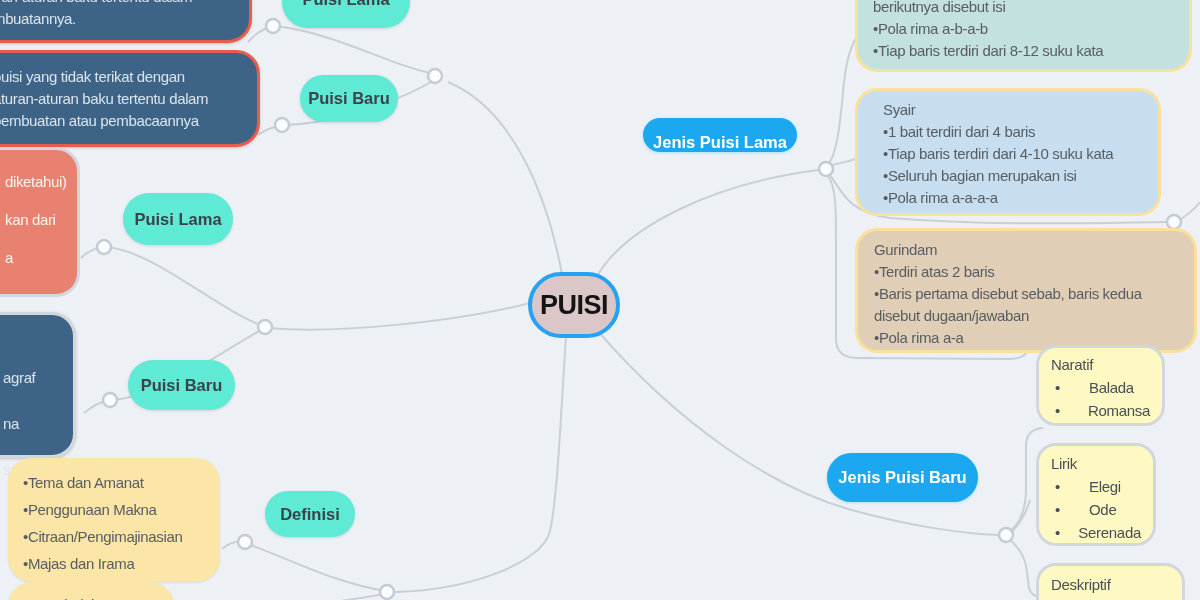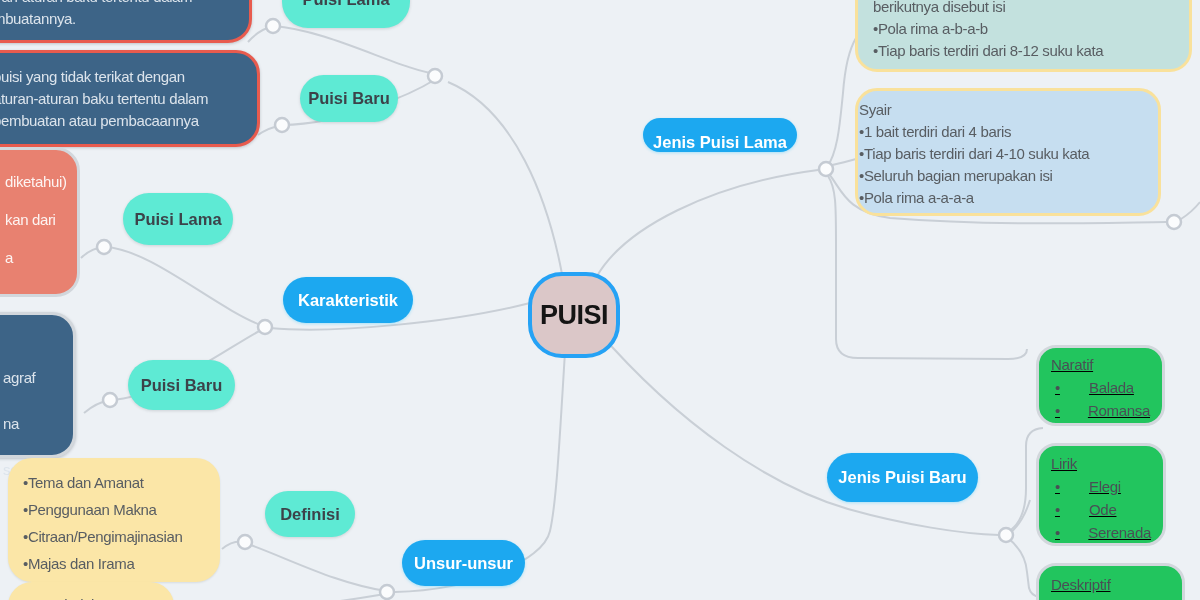--- a/index.html
+++ b/index.html
@@ -12,21 +12,21 @@
   .dark .note{color:#dce4ec;}
   .salmon-border{border:3px solid #e85b4e;}
   .gray-border{border:3px solid #d2d7dc;}
   .yellow-border{border:3px solid #f9e19b;}
   .salmon{background:#e88170;color:#ffffff;}
   .salmon .note{color:#fdf4f2;line-height:38px;}
   .teal{background:#c3e1de;}
   .lblue{background:#c6def0;}
   .tan{background:#e0cfb6;}
   .yellow{background:#fbe6a7;box-shadow:0 1px 2px rgba(60,70,80,.12);}
-  .pink{background:#22c55e;text-decoration:underline;}
+  .pink{background:#fef9c3;}
   .label-pill{background:#5eead4;color:#3c434a;font-weight:bold;font-size:16.5px;
               display:flex;align-items:center;justify-content:center;border-radius:26px;
               box-shadow:0 1px 3px rgba(60,70,80,.18);}
   .btn{background:#1ca8f0;color:#ffffff;font-weight:bold;font-size:16.5px;
        display:flex;align-items:center;justify-content:center;border-radius:25px;
        box-shadow:0 1px 3px rgba(40,198,255,.35);}
   .center-node{background:#dbc7c8;border:4px solid #25a2f5;border-radius:34px;
                display:flex;align-items:center;justify-content:center;
                font-weight:bold;font-size:27px;color:#141414;letter-spacing:-0.5px;}
   .bottom-align{display:flex;align-items:flex-end;}
@@ -98,73 +98,77 @@
   <div class="node salmon gray-border" style="left:-220px;top:147px;width:300px;height:150px;padding:13px 10px 10px 222px;">
     <span class="note">diketahui)
 kan dari
 a</span>
   </div>
 
   <div class="node label-pill" style="left:123px;top:193px;width:110px;height:52px;">
     <span>Puisi Lama</span>
   </div>
 
-  <div class="node btn" style="left:283px;top:277px;width:130px;height:46px;">
-    <span>Karakteristik</span>
-  </div>
 
   <div class="node dark gray-border" style="left:-220px;top:312px;width:296px;height:146px;padding:40px 10px 10px 220px;">
     <span class="note" style="line-height:46px;">agraf
 na sesuai</span>
   </div>
 
   <div class="node label-pill" style="left:128px;top:360px;width:107px;height:50px;">
     <span>Puisi Baru</span>
   </div>
 
-  <div class="node center-node" style="left:528px;top:272px;width:92px;height:86px;">
+  <div class="node center-node" style="left:528px;top:272px;width:92px;height:66px;">
     <span>PUISI</span>
   </div>
 
   <div class="node btn" style="left:643px;top:118px;width:154px;height:34px;align-items:flex-end;">
     <span>Jenis Puisi Lama</span>
   </div>
 
   <div class="node teal yellow-border bottom-align" style="left:855px;top:-44px;width:337px;height:116px;padding:0 15px 7px 15px;border-radius:22px;">
     <span class="note">berikutnya disebut isi
 •Pola rima a-b-a-b
 •Tiap baris terdiri dari 8-12 suku kata</span>
   </div>
 
-  <div class="node lblue yellow-border" style="left:855px;top:88px;width:306px;height:128px;padding:8px 1px;border-radius:22px;">
+  <div class="node lblue yellow-border" style="left:855px;top:88px;width:306px;height:128px;padding:8px 25px;border-radius:22px;">
     <span class="note">Syair
 •1 bait terdiri dari 4 baris
 •Tiap baris terdiri dari 4-10 suku kata
 •Seluruh bagian merupakan isi
 •Pola rima a-a-a-a</span>
   </div>
 
+  <div class="node tan yellow-border" style="left:855px;top:228px;width:342px;height:125px;padding:8px 16px;border-radius:22px;">
+    <span class="note">Gurindam
+•Terdiri atas 2 baris
+•Baris pertama disebut sebab, baris kedua
+disebut dugaan/jawaban
+•Pola rima a-a</span>
+  </div>
 
   <div class="node btn" style="left:827px;top:453px;width:151px;height:49px;">
     <span>Jenis Puisi Baru</span>
   </div>
 
   <div class="node pink gray-border" style="left:1036px;top:345px;width:129px;height:81px;padding:5px 12px;border-radius:20px;">
     <div class="pi-title">Naratif</div>
     <div class="pi-row">
       <span class="pi-bullet">•</span>
       <span>Balada</span>
     </div>
     <div class="pi-row">
       <span class="pi-bullet">•</span>
       <span>Romansa</span>
     </div>
   </div>
 
-  <div class="node pink gray-border" style="left:1036px;top:443px;width:130px;height:103px;padding:6px 12px;border-radius:20px;">
+  <div class="node pink gray-border" style="left:1036px;top:443px;width:120px;height:103px;padding:6px 12px;border-radius:20px;">
     <div class="pi-title">Lirik</div>
     <div class="pi-row">
       <span class="pi-bullet">•</span>
       <span>Elegi</span>
     </div>
     <div class="pi-row">
       <span class="pi-bullet">•</span>
       <span>Ode</span>
     </div>
     <div class="pi-row">
@@ -188,17 +192,14 @@
   </div>
 
   <div class="node label-pill" style="left:265px;top:491px;width:90px;height:46px;">
     <span>Definisi</span>
   </div>
 
   <div class="node yellow" style="left:8px;top:582px;width:166px;height:80px;padding:12px 15px;">
     <span class="note">•Latar belakang penulis</span>
   </div>
 
-  <div class="node btn" style="left:402px;top:540px;width:123px;height:46px;">
-    <span>Unsur-unsur</span>
-  </div>
 
 </div>
 
 </body></html>

